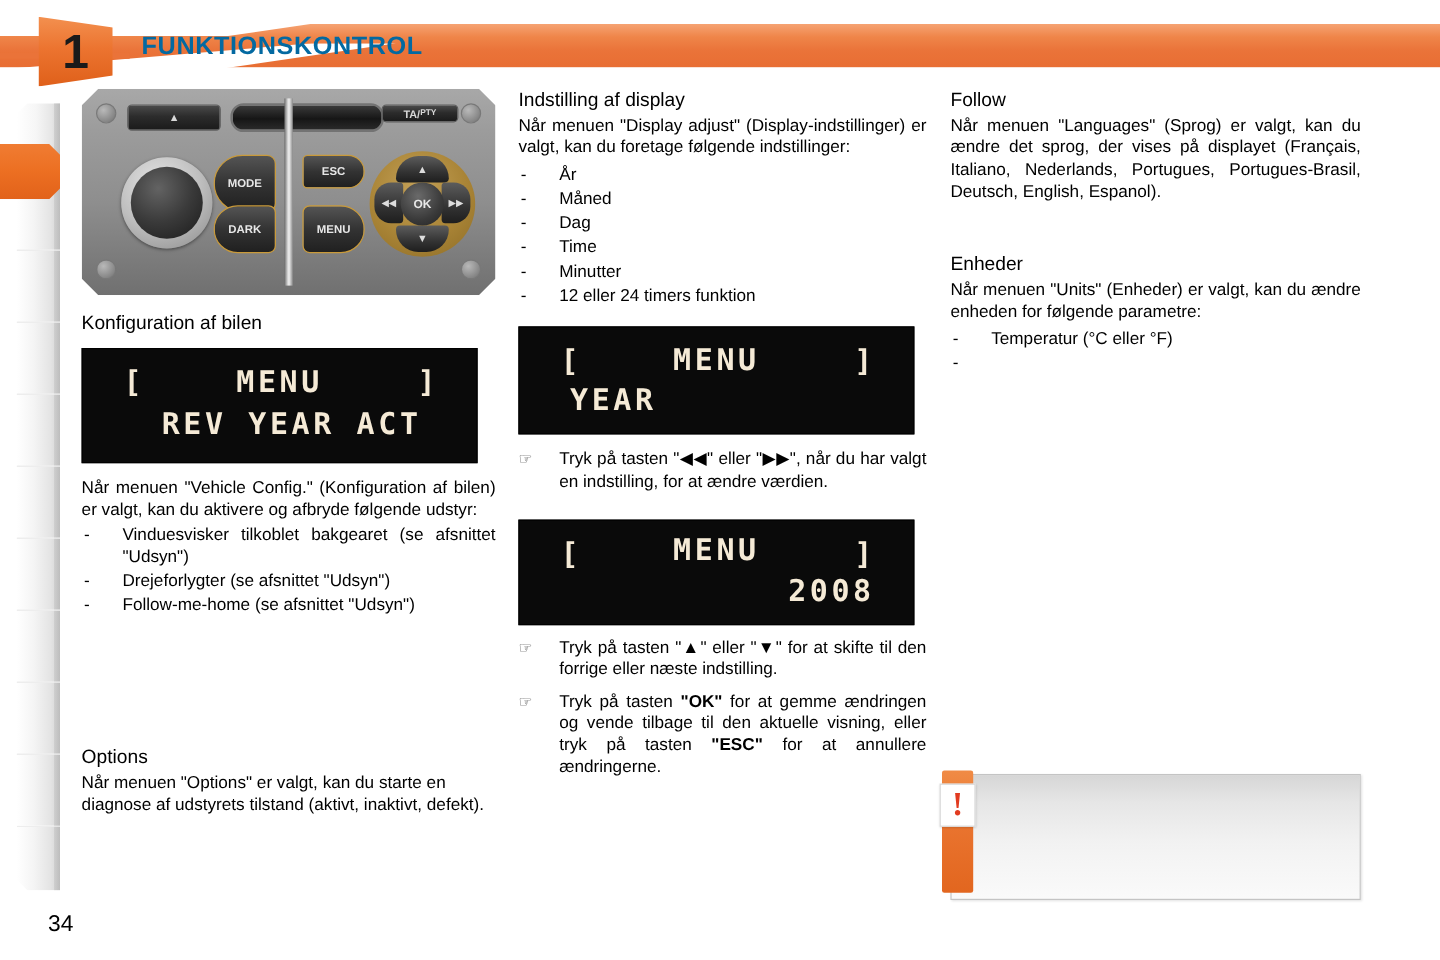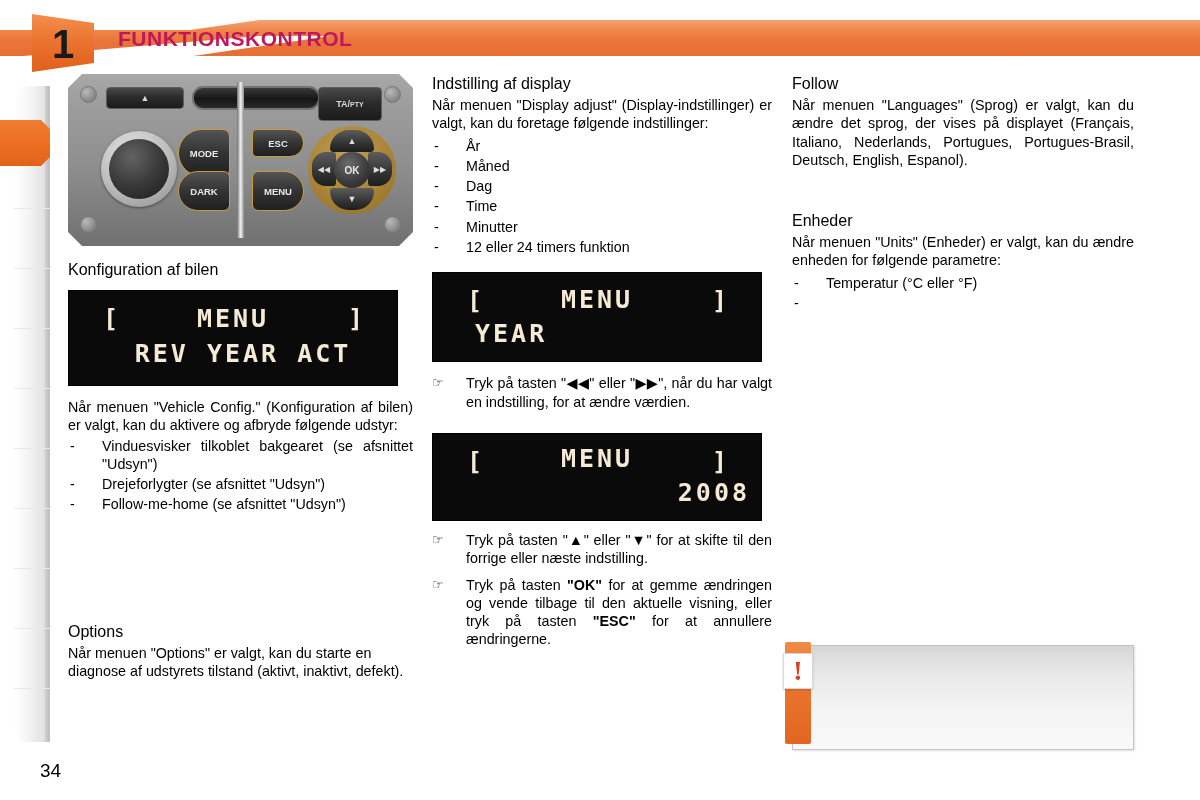--- a/index.html
+++ b/index.html
@@ -96,21 +96,21 @@
     color: #1a1a1a;
     z-index: 5;
     font-family: "Liberation Sans", sans-serif;
   }
   #header-title {
     position: absolute;
     left: 118px; top: 13px;
     font-size: 21px;
     font-weight: bold;
     letter-spacing: .5px;
-    color: #be185d;
+    color: #0369a1;
     z-index: 5;
   }
 
   
   .col { position: absolute; top: 74px; }
   #col-left   { left: 68px;  width: 345px; }
   #col-mid    { left: 432px; width: 340px; }
   #col-right  { left: 792px; width: 342px; }
 
   h2.sec {
@@ -183,21 +183,21 @@
     font-size:9px; font-weight:bold;
     display:flex; align-items:center; justify-content:center;
   }
   #btn-eject { left:38px; top:13px; width:78px; height:22px; }
   #btn-slot {
     position:absolute; left:124px; top:12px; width:128px; height:24px;
     background: linear-gradient(to bottom, #3a3a3a, #161616 55%, #2a2a2a 100%);
     border-radius: 11px;
     border: 2px solid #737373;
   }
-  #btn-tapty { left:250px; top:13px; width:64px; height:34px; }
+  #btn-tapty { left:250px; top:13px; width:64px; height:15px; }
   #knob-outer {
     position:absolute; left:33px; top:57px; width:76px; height:76px;
     border-radius:50%;
     background: radial-gradient(circle at 40% 30%, #e4e4e4, #bfbfbf 50%, #8a8a8a 100%);
     box-shadow: 0 1px 3px rgba(0,0,0,.45);
   }
   #knob-inner {
     position:absolute; left:41px; top:65px; width:60px; height:60px;
     border-radius:50%;
     background: radial-gradient(circle at 38% 30%, #636363, #3a3a3a 50%, #1a1a1a 100%);
@@ -253,21 +253,21 @@
     white-space: pre;
   }
   #lcd1 { width:330px; height:96px; }
   #lcd1 .r1 { top:13px; justify-content:center; }
   #lcd1 .r2 { top:48px; justify-content:center; padding-left:20px; }
   #lcd2 { width:330px; height:90px; }
   #lcd2 .r1 { top:12px; justify-content:center; }
   #lcd2 .r2 { top:46px; justify-content:flex-start; padding-left:42px; }
   #lcd3 { width:330px; height:88px; }
   #lcd3 .r1 { top:10px; justify-content:center; }
-  #lcd3 .r2 { top:44px; justify-content:flex-end; padding-right:11px; }
+  #lcd3 .r2 { top:44px; justify-content:flex-end; padding-right:32px; }
   .brk { position:absolute; font-size:25px; font-weight:bold; color:#f5ead6; top:13px; }
   .brk.l { left:34px; }
   .brk.r { right:34px; }
 
   
   #warnbox {
     position:absolute; left:792px; top:645px; width:342px; height:105px;
     background: linear-gradient(to bottom, #d6d6d6 0%, #e6e6e6 22%, #f2f2f2 55%, #fafafa 100%);
     border: 1px solid #c4c4c4;
     box-shadow: 1px 1px 2px rgba(0,0,0,.12);

